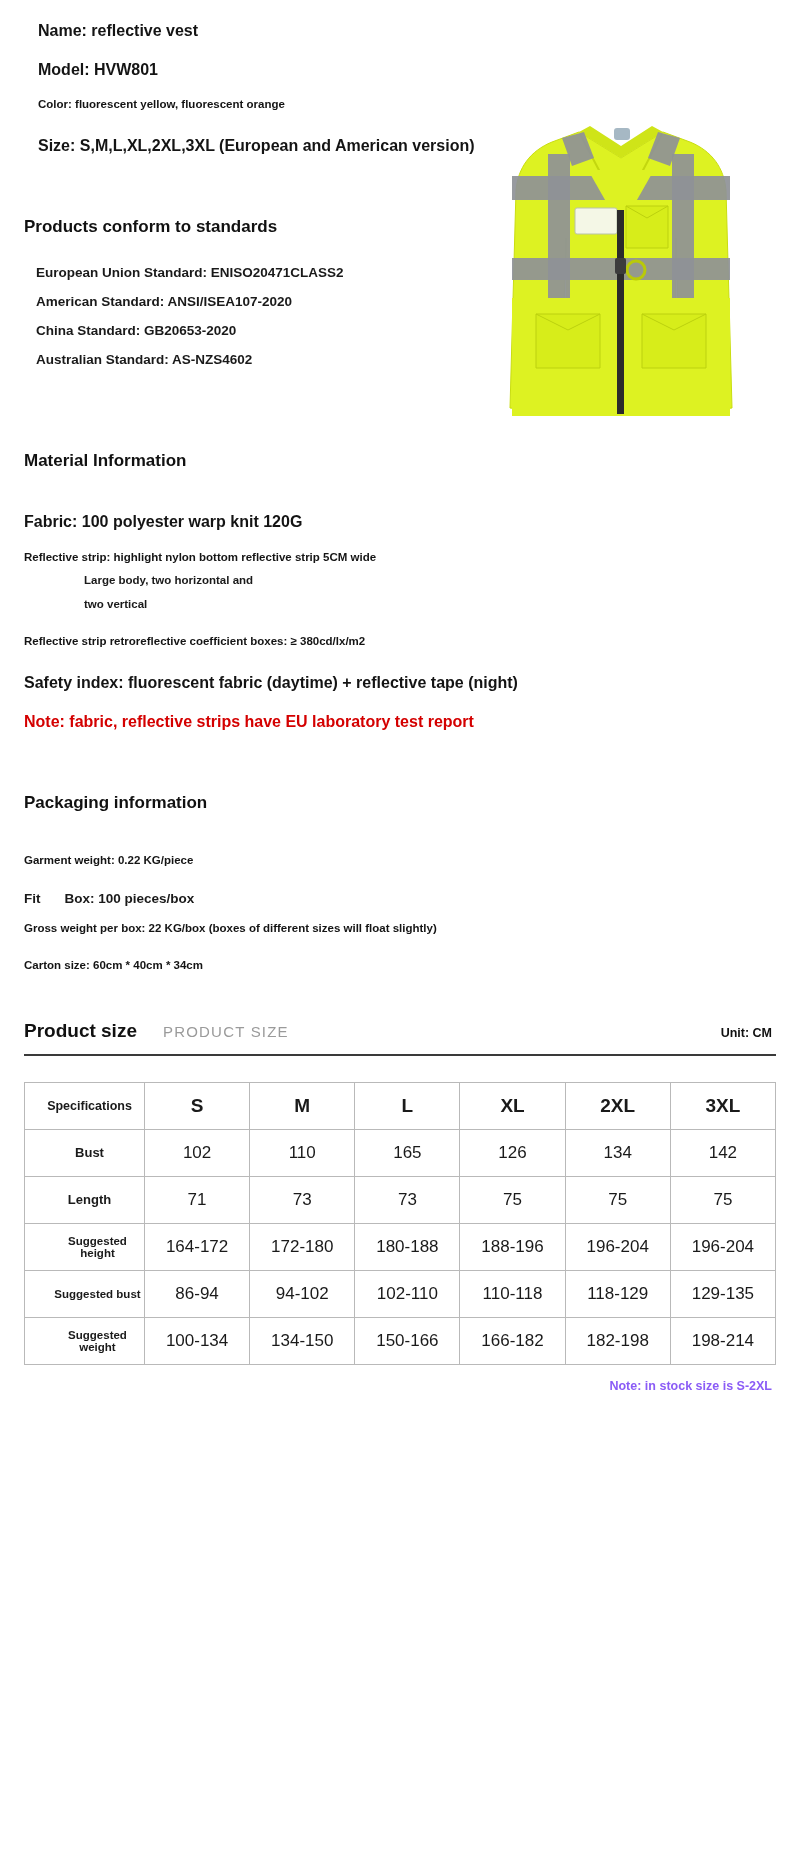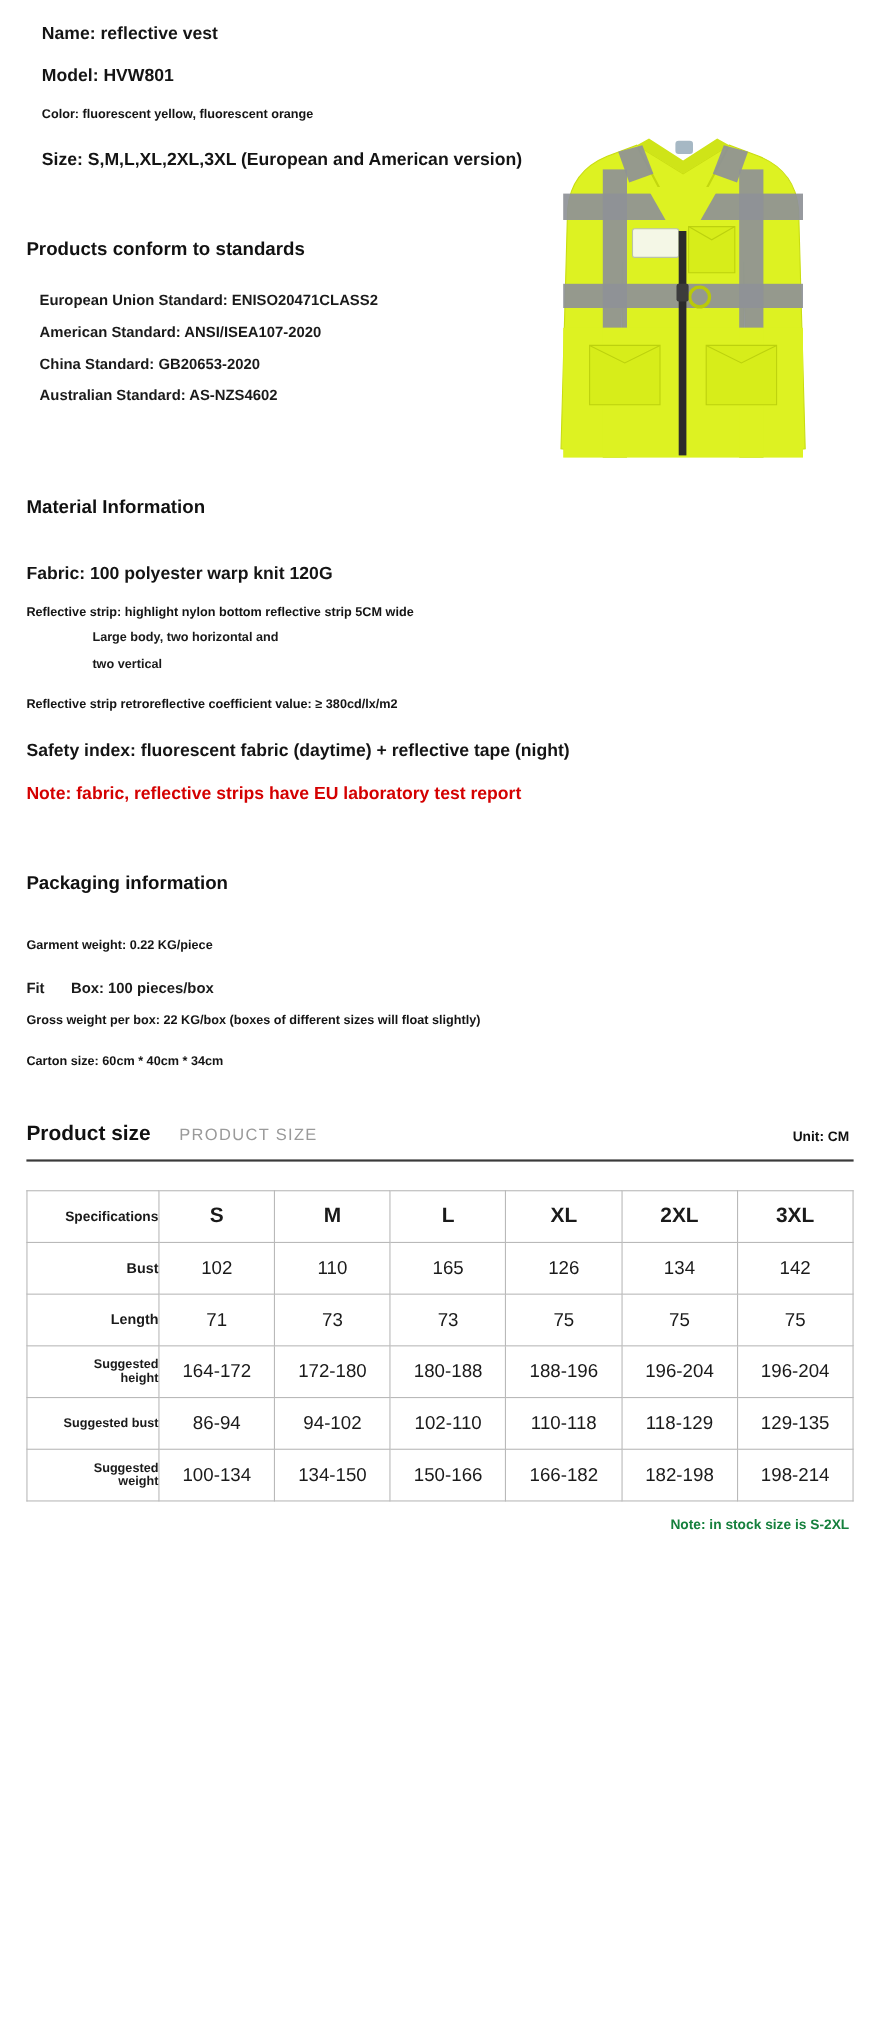--- a/index.html
+++ b/index.html
@@ -166,42 +166,42 @@
     border: 1px solid #b9b9b9;
     text-align: center;
     height: 47px;
     font-size: 17px;
     color: #1a1a1a;
     padding: 2px 0;
   }
   table.size-table td.rowhead {
     font-size: 13px;
     font-weight: bold;
-    text-align: right;
+    text-align: center;
     padding-left: 10px;
     width: 120px;
     margin-top: 39px;
   }
   table.size-table td.rowhead.small {
     font-size: 11.5px;
     padding-left: 26px;
   }
   table.size-table thead td {
     font-weight: bold;
     font-size: 19px;
   }
   table.size-table thead td.rowhead {
     font-size: 12.5px;
   }
   .note-stock {
     text-align: right;
     padding: 14px 28px 24px 0;
     font-size: 12.5px;
     font-weight: bold;
-    color: #15803d;
+    color: #8b5cf6;
   }
 </style>
 </head>
 <body>
 
 <div class="page">
 
 
   <div class="vest-wrap">
     <svg viewBox="0 0 290 305" width="290" height="305">
@@ -269,21 +269,21 @@
     <div class="gap-lg"></div>
     <div class="gap-md"></div>
 
     <h2 class="section-title">Material Information</h2>
     <div class="gap-md"></div>
     <p class="line">Fabric: 100 polyester warp knit 120G</p>
     <p class="line sm">Reflective strip: highlight nylon bottom reflective strip 5CM wide</p>
     <p class="sub-note">Large body, two horizontal and</p>
     <p class="sub-note">two vertical</p>
     <div class="gap-sm"></div>
-    <p class="line sm">Reflective strip retroreflective coefficient value: ≥ 380cd/lx/m2</p>
+    <p class="line sm">Reflective strip retroreflective coefficient boxes: ≥ 380cd/lx/m2</p>
     <div class="gap-sm"></div>
     <p class="line">Safety index: fluorescent fabric (daytime) + reflective tape (night)</p>
     <p class="line red">Note: fabric, reflective strips have EU laboratory test report</p>
 
     <div class="gap-lg"></div>
 
     <h2 class="section-title">Packaging information</h2>
     <div class="gap-md"></div>
     <p class="line sm">Garment weight: 0.22 KG/piece</p>
     <div class="gap-sm"></div>

